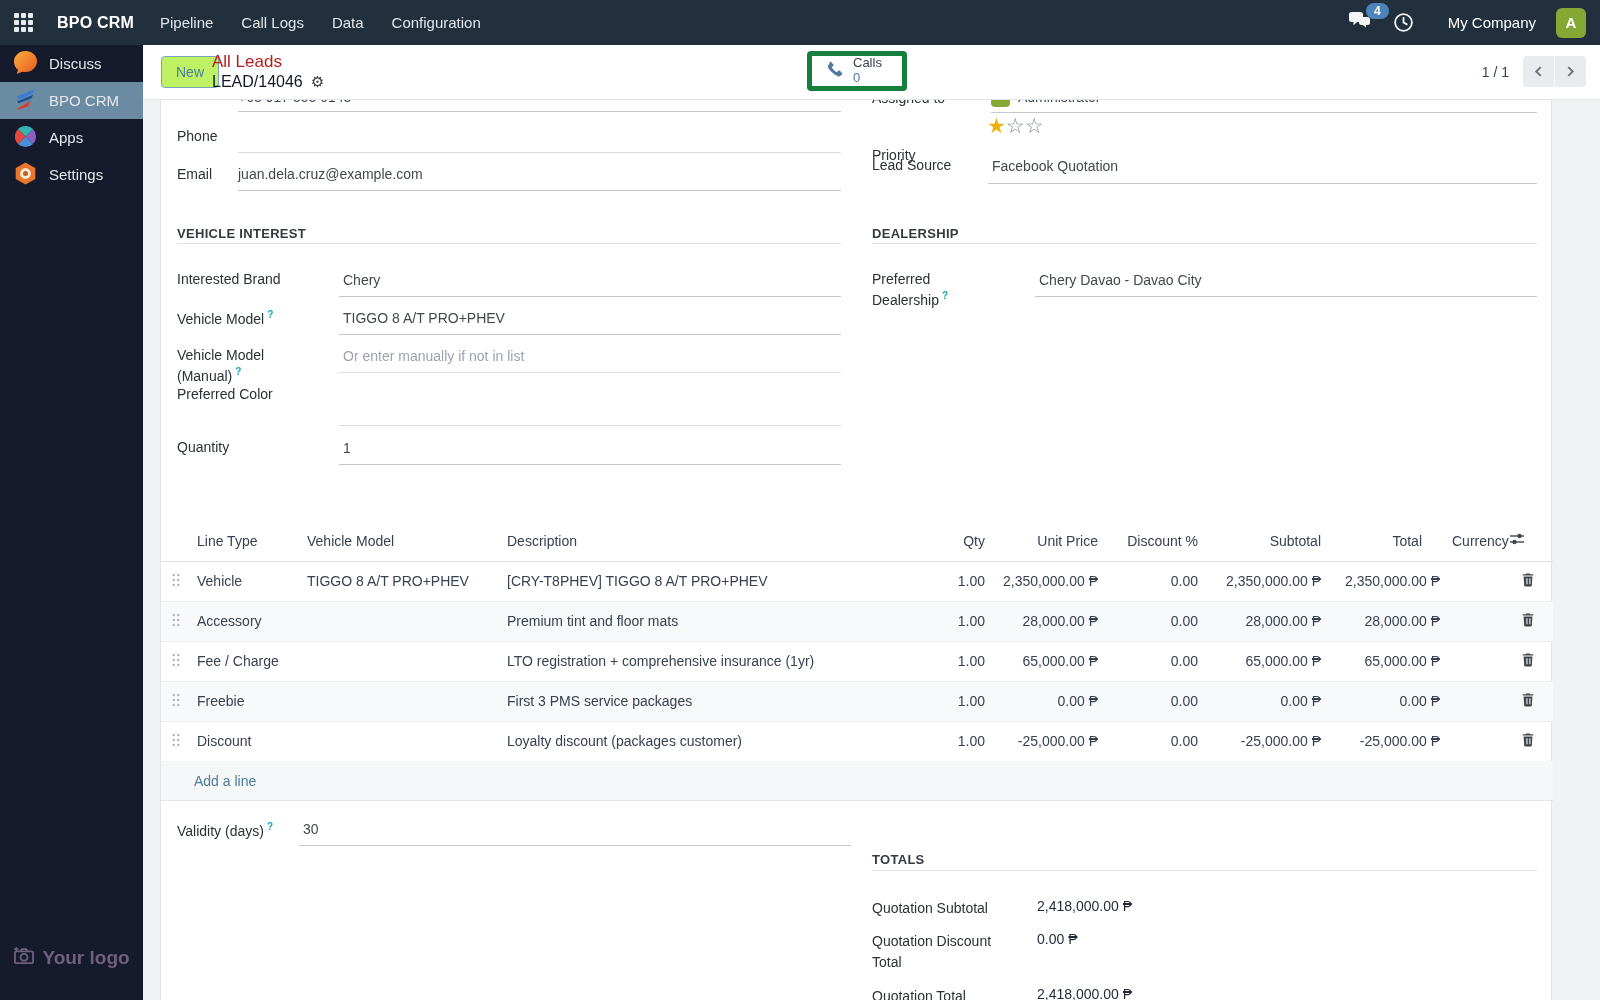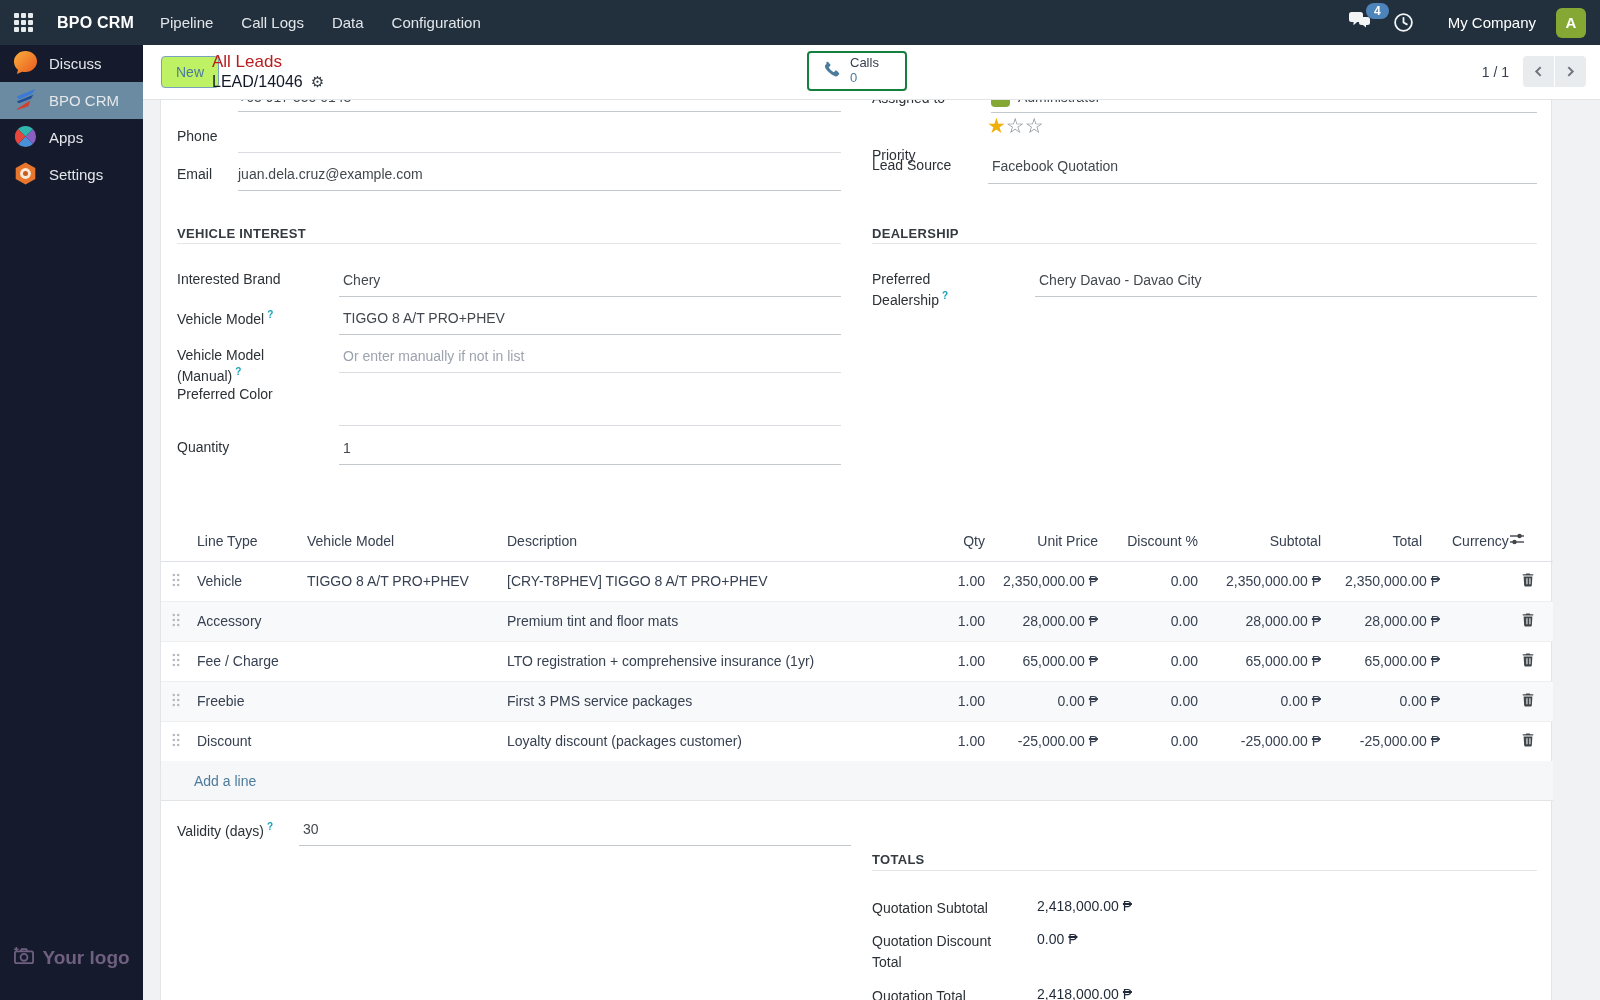--- a/index.html
+++ b/index.html
@@ -26,21 +26,21 @@
   .side-item svg { flex:0 0 auto; }
   .side-logo { position:absolute; left:0; bottom:30px; width:143px; display:flex; align-items:center; justify-content:center; gap:7px; color:#6f5f80; font-weight:bold; font-size:19px; cursor:pointer; }
 
   
   .cpanel { position:absolute; left:143px; top:45px; width:1457px; height:55px; background:#fff; border-bottom:1px solid #e2e5e8; z-index:10; }
   .btn-new { position:absolute; left:18px; top:11px; background:#bef264; border:1px solid #7ba2bd; color:#4d7b9c; font-size:14px; font-weight:500; padding:7px 14px; border-radius:4px; cursor:pointer; font-family:inherit; }
   .bc { position:absolute; left:69px; top:7px; }
   .bc a { color:#b91c1c; font-size:17px; text-decoration:none; cursor:pointer; display:block; }
   .bc-cur { display:flex; align-items:center; gap:8px; font-size:16px; color:#111827; margin-top:1px; }
   .bc-gear { font-size:15px; color:#343a40; cursor:pointer; }
-  .calls-btn { position:absolute; left:664px; top:6px; width:100px; height:40px; background:#fff; border:2px solid #15803d; border-radius:4px; display:flex; align-items:center; gap:9px; padding-left:13px; cursor:pointer; }
+  .calls-btn { position:absolute; left:664px; top:6px; width:100px; height:40px; background:#fff; border:5px solid #15803d; border-radius:4px; display:flex; align-items:center; gap:9px; padding-left:13px; cursor:pointer; }
   .calls-txt { display:flex; flex-direction:column; line-height:1.15; }
   .calls-lbl { font-size:13px; color:#374151; }
   .calls-cnt { font-size:13px; color:#4d7b9c; }
   .pager { position:absolute; right:14px; top:11px; display:flex; align-items:center; gap:14px; }
   .pager-txt { font-size:14px; color:#374151; }
   .pager-btns { display:flex; gap:1px; }
   .pager-btn { width:31px; height:31px; background:#e9ecef; border:none; display:flex; align-items:center; justify-content:center; cursor:pointer; }
   .pager-btn.prev { border-radius:4px 0 0 4px; }
   .pager-btn.next { border-radius:0 4px 4px 0; }
 

